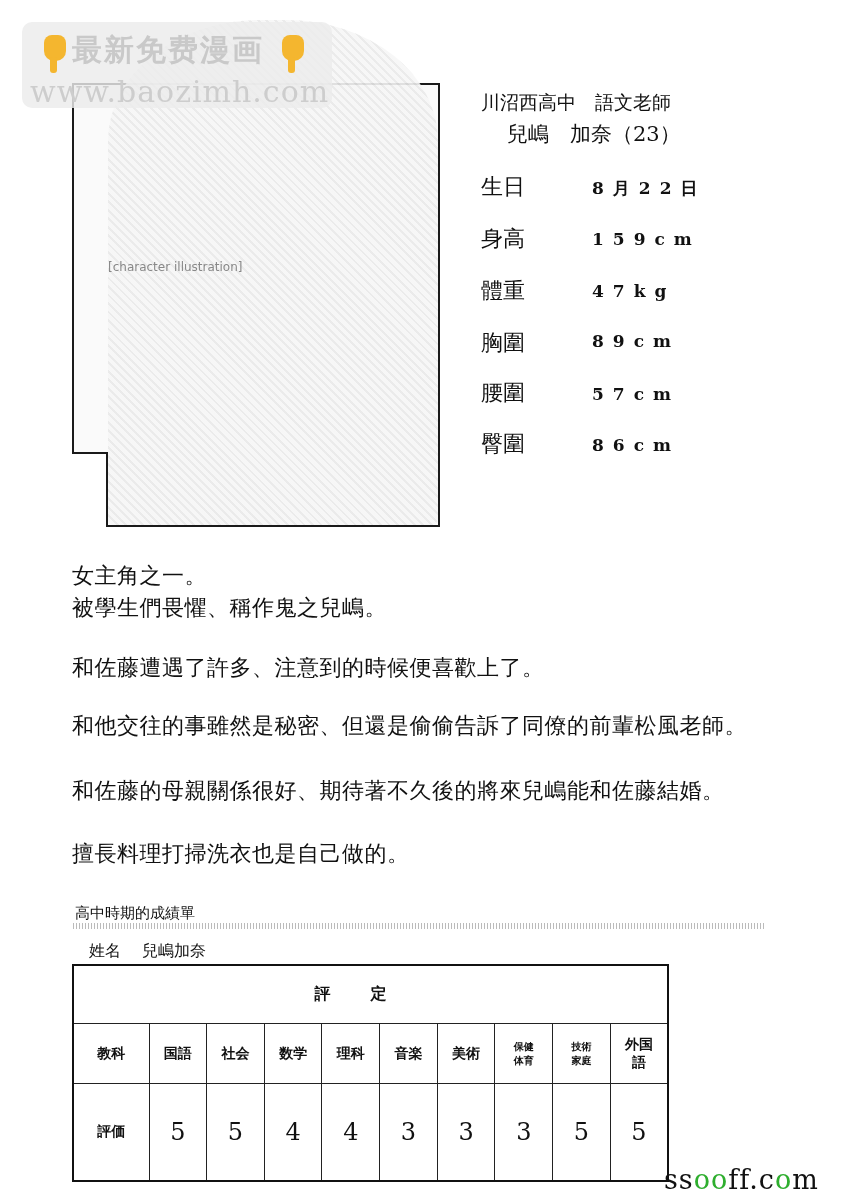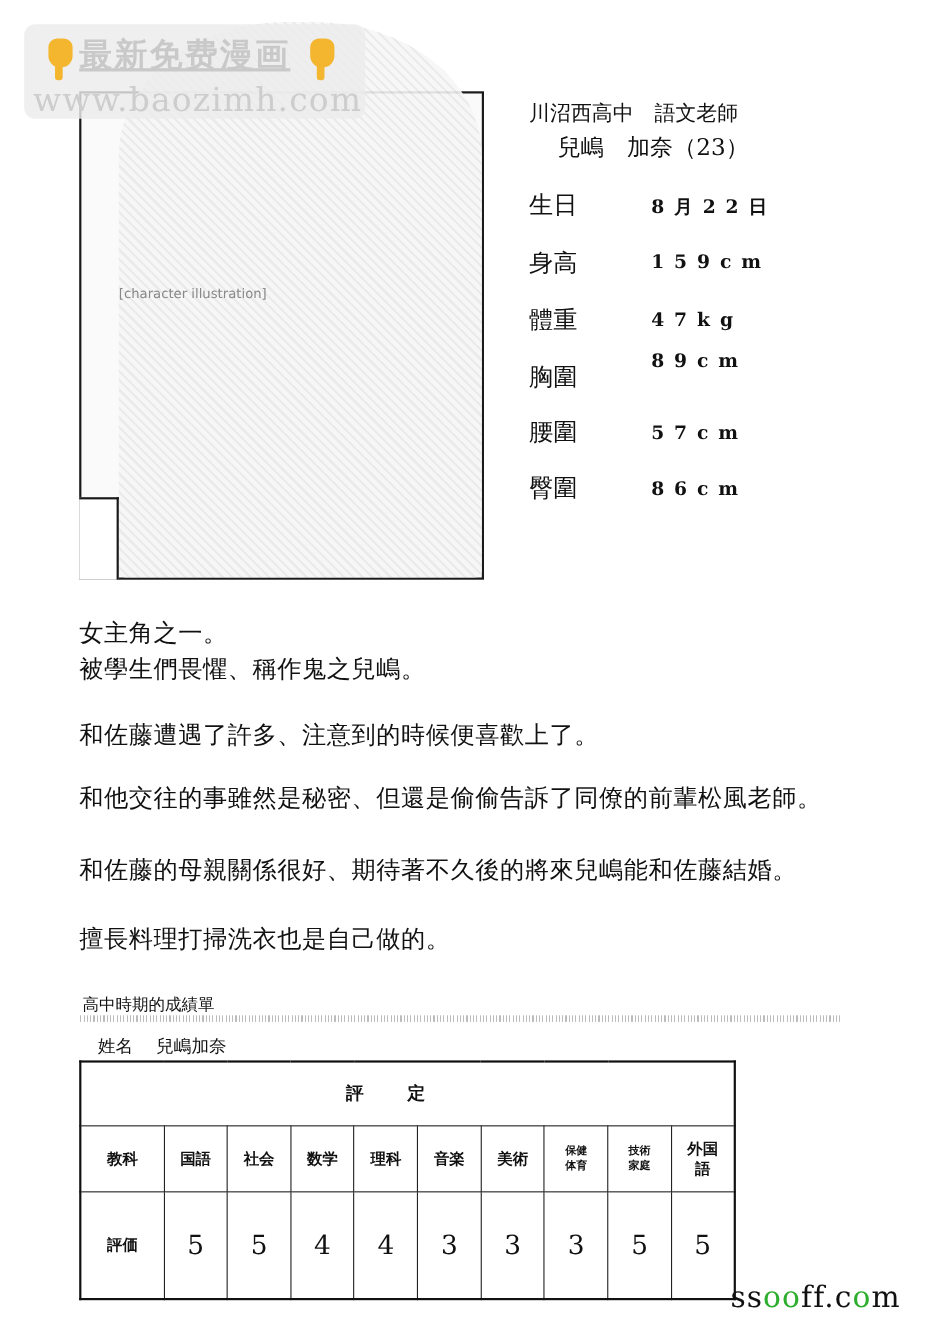--- a/index.html
+++ b/index.html
@@ -29,21 +29,21 @@
     left: 108px; top: 260px; width: 330px; text-align: left;
     font-family: "DejaVu Sans", sans-serif; font-size: 12px; color: #888;
   }
 
   
   .wm {
     left: 22px; top: 22px; width: 310px; height: 86px; border-radius: 10px;
     background: rgba(235,235,235,0.82);
     font-family: "DejaVu Sans", sans-serif;
   }
-  .wm-line1 { left: 40px; top: 30px; font-size: 30px; color: #c9c9c9; font-weight: bold; letter-spacing: 2px; text-decoration: underline; }
+  .wm-line1 { left: 40px; top: 30px; font-size: 30px; color: #c9c9c9; font-weight: bold; letter-spacing: 2px; }
   .wm-line2 { left: 30px; top: 74px; font-size: 30px; color: #cdcdcd; letter-spacing: 1px; }
   .hand { width: 22px; height: 26px; background: #f4b62f; border-radius: 8px 8px 10px 10px; top: 35px; }
   .hand.l { left: 44px; } .hand.r { left: 282px; }
   .hand::after { content: ""; position: absolute; left: 6px; top: 22px; width: 7px; height: 16px; background: #f4b62f; border-radius: 3px; }
 
   
   .profile-school { left: 481px; top: 90px; font-size: 19px; }
   .profile-name { left: 507px; top: 120px; font-size: 21px; }
   .stat-label { left: 481px; font-size: 22px; }
   .stat-value { left: 592px; font-size: 17px; font-weight: bold; letter-spacing: 9px; }
@@ -91,21 +91,21 @@
 <div class="abs profile-school">川沼西高中　語文老師</div>
 <div class="abs profile-name">兒嶋　加奈（23）</div>
 
 <div class="abs stat-label" style="top:172px">生日</div>
 <div class="abs stat-value" style="top:177px">8月22日</div>
 <div class="abs stat-label" style="top:224px">身高</div>
 <div class="abs stat-value" style="top:229px">159cm</div>
 <div class="abs stat-label" style="top:276px">體重</div>
 <div class="abs stat-value" style="top:281px">47kg</div>
 <div class="abs stat-label" style="top:328px">胸圍</div>
-<div class="abs stat-value" style="top:319px">89cm</div>
+<div class="abs stat-value" style="top:331px">89cm</div>
 <div class="abs stat-label" style="top:378px">腰圍</div>
 <div class="abs stat-value" style="top:384px">57cm</div>
 <div class="abs stat-label" style="top:429px">臀圍</div>
 <div class="abs stat-value" style="top:435px">86cm</div>
 
 <div class="abs desc" style="top:561px">女主角之一。</div>
 <div class="abs desc" style="top:593px">被學生們畏懼、稱作鬼之兒嶋。</div>
 <div class="abs desc" style="top:653px">和佐藤遭遇了許多、注意到的時候便喜歡上了。</div>
 <div class="abs desc" style="top:711px">和他交往的事雖然是秘密、但還是偷偷告訴了同僚的前輩松風老師。</div>
 <div class="abs desc" style="top:776px">和佐藤的母親關係很好、期待著不久後的將來兒嶋能和佐藤結婚。</div>

